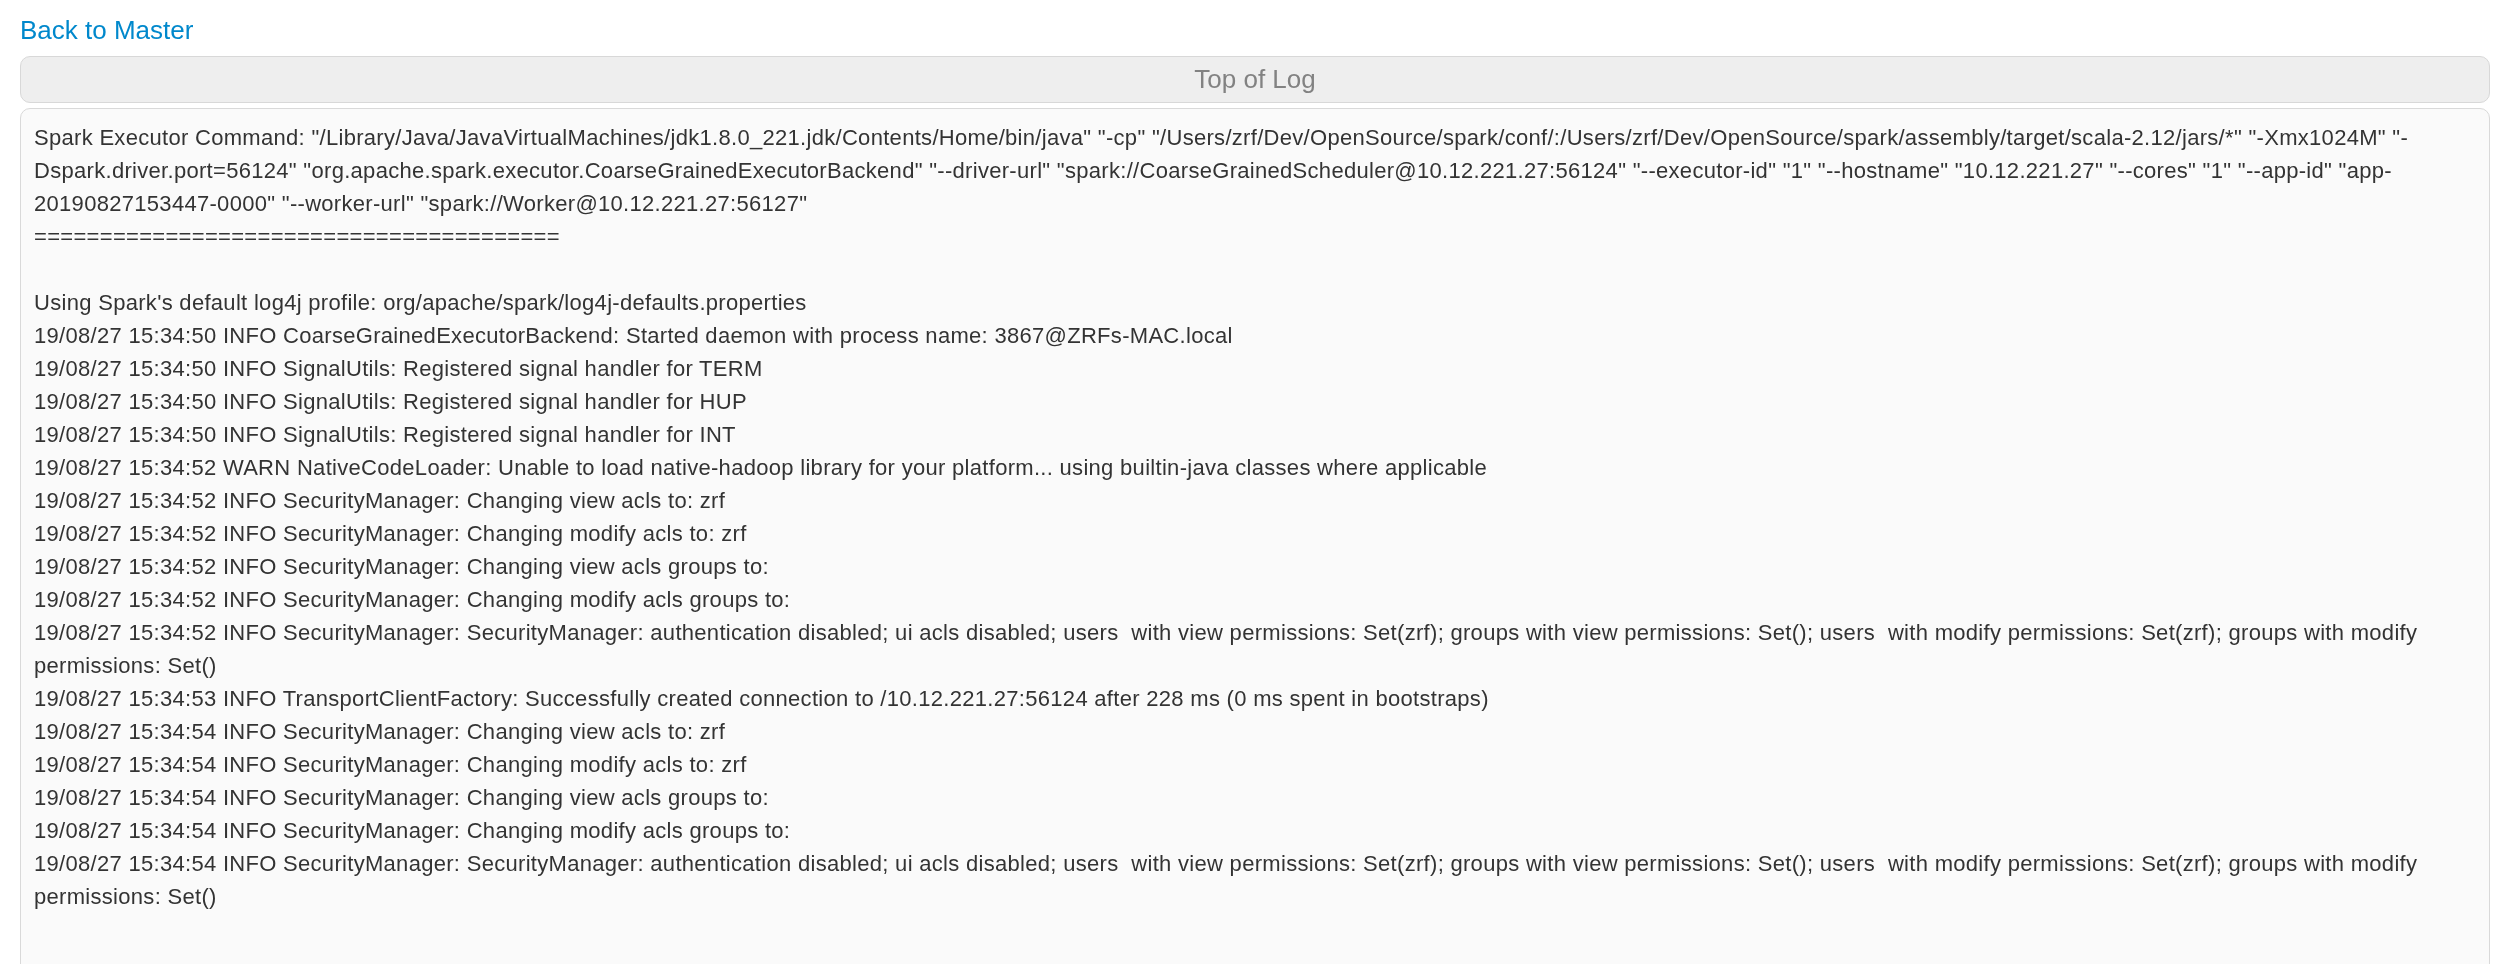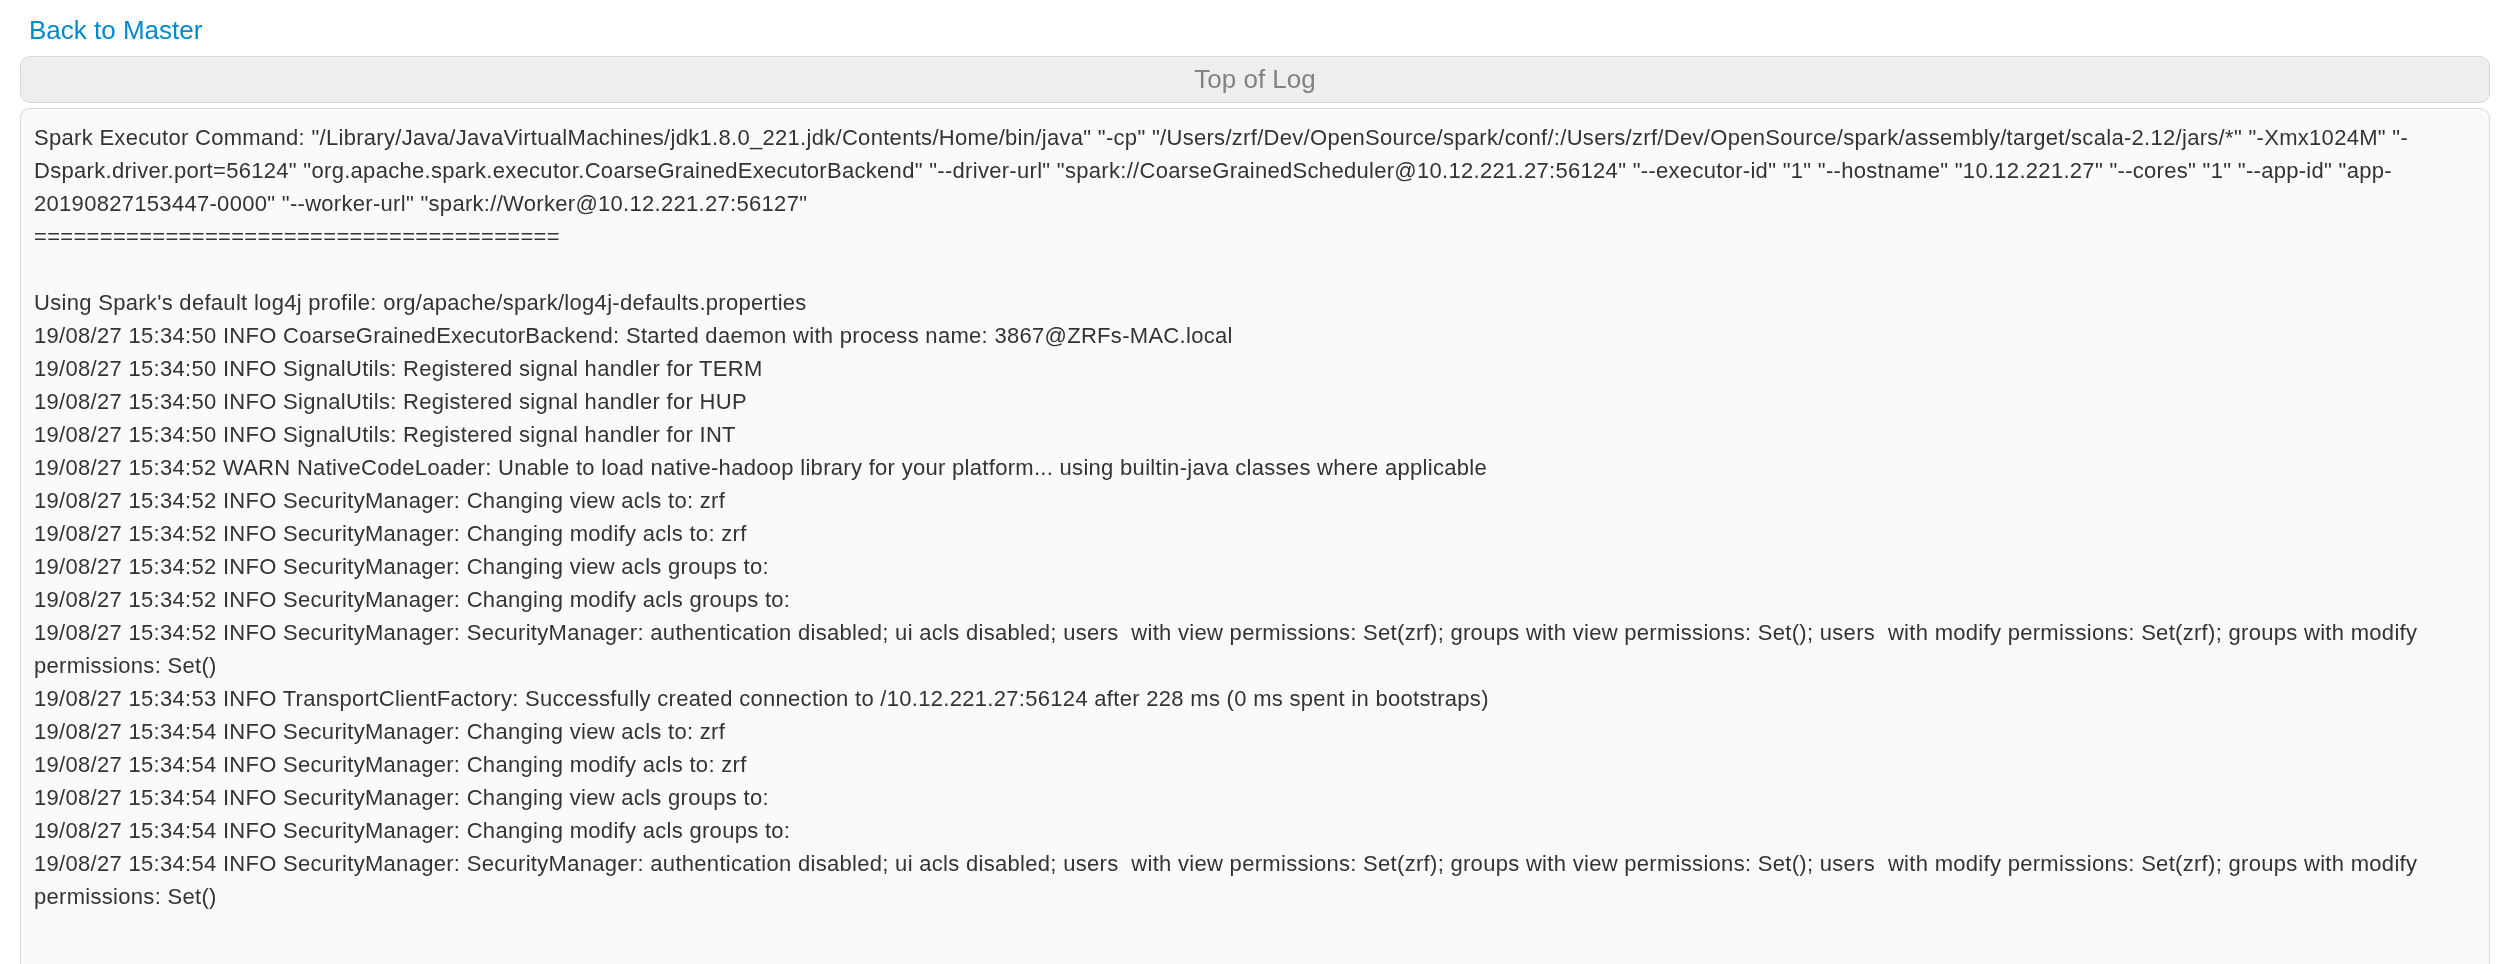--- a/index.html
+++ b/index.html
@@ -9,21 +9,21 @@
     width: 2510px;
     height: 964px;
     overflow: hidden;
     font-family: "Liberation Sans", "DejaVu Sans", sans-serif;
   }
   .page {
     padding: 14px 13px 0 13px;
   }
   .back-link {
     display: inline-block;
-    margin-left: 16px;
+    margin-left: 7px;
     color: #0088cc;
     font-size: 26px;
     line-height: 32px;
     text-decoration: none;
     cursor: pointer;
   }
   .byte-range {
     margin-top: 26px;
     color: #2e2e2e;
     font-size: 26px;

